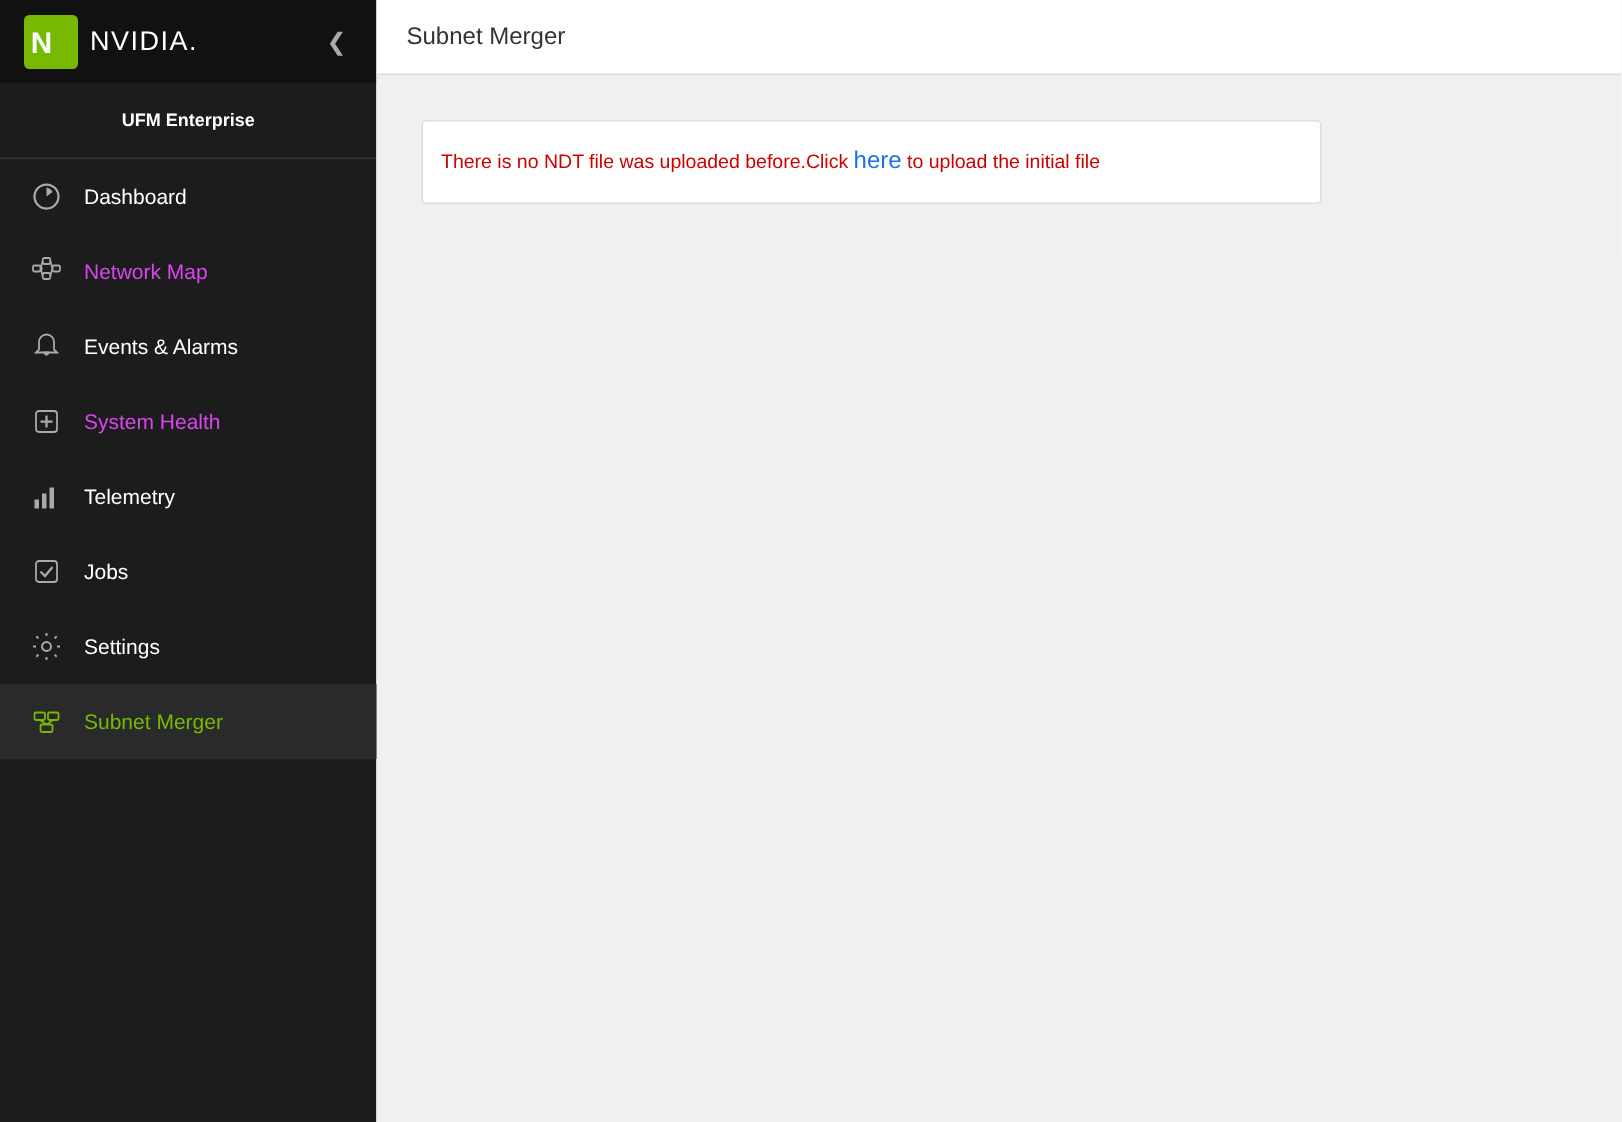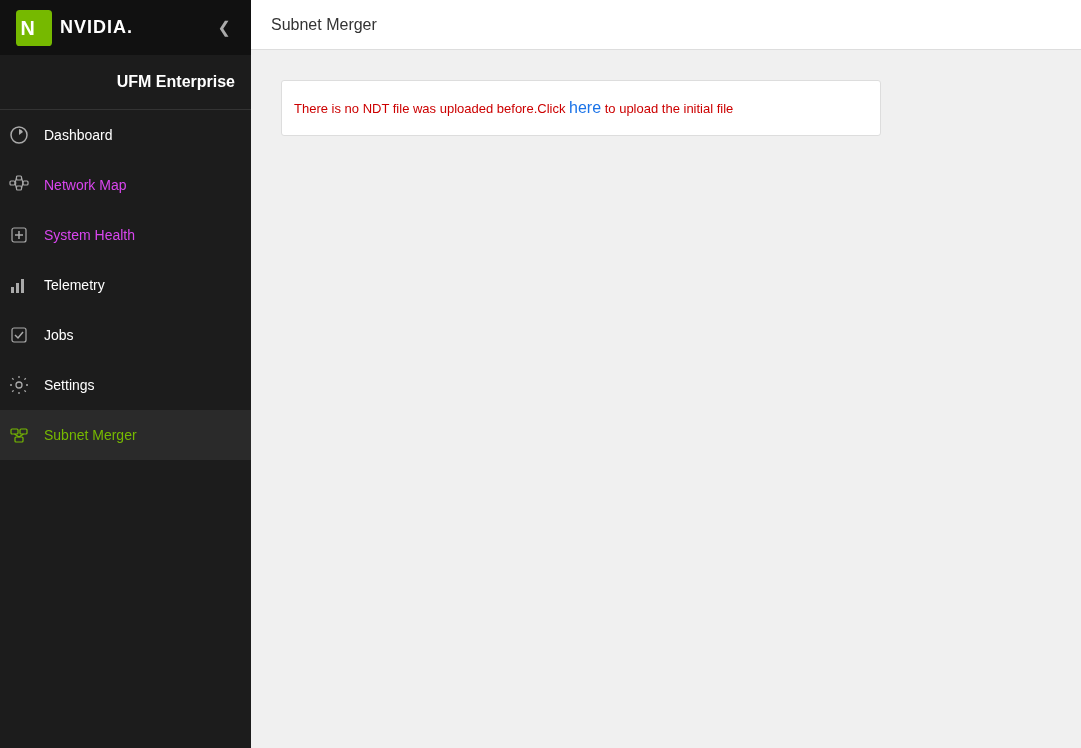--- a/index.html
+++ b/index.html
@@ -32,47 +32,47 @@
     }
 
     .nvidia-logo-icon {
       width: 36px;
       height: 36px;
     }
 
     .nvidia-logo-text {
       color: #fff;
       font-size: 18px;
-      font-weight: bold;
+      font-weight: normal;
       letter-spacing: 1px;
     }
 
     .collapse-btn {
       margin-left: auto;
       background: none;
       border: none;
       color: #aaa;
       cursor: pointer;
       font-size: 16px;
       padding: 4px;
     }
 
     #app-title {
-      text-align: right;
-      color: #fff;
-      font-size: 16px;
+      text-align: center;
+      color: #fff;
+      font-size: 12px;
       font-weight: bold;
       padding: 18px 16px;
       border-bottom: 1px solid #333;
     }
 
     .nav-item {
       display: flex;
       align-items: center;
-      padding: 14px 8px;
+      padding: 14px 20px;
       cursor: pointer;
       color: #ccc;
       font-size: 14px;
       gap: 14px;
       position: relative;
       transition: background 0.15s;
     }
 
     .nav-item.active {
       background: #2a2a2a;
@@ -199,20 +199,30 @@
         <line x1="6" y1="8" x2="7.5" y2="3" stroke="#aaa" stroke-width="1.2"></line>
         <line x1="6" y1="8" x2="7.5" y2="13" stroke="#aaa" stroke-width="1.2"></line>
         <line x1="12.5" y1="3" x2="14" y2="8" stroke="#aaa" stroke-width="1.2"></line>
         <line x1="12.5" y1="13" x2="14" y2="8" stroke="#aaa" stroke-width="1.2"></line>
       </svg>
     </div>
     <span class="nav-label">Network Map</span>
   </div>
 
 
+  <div class="nav-item">
+    <div class="nav-icon">
+      <svg width="20" height="20" viewBox="0 0 20 20" fill="none">
+        <path d="M10 2 C7 2 5 4.5 5 7 L5 12 L3 14 L17 14 L15 12 L15 7 C15 4.5 13 2 10 2 Z" stroke="#aaa" stroke-width="1.2" fill="none"></path>
+        <line x1="8.5" y1="14" x2="11.5" y2="14" stroke="#aaa" stroke-width="1.2"></line>
+        <path d="M8.5 14 Q10 17 11.5 14" stroke="#aaa" stroke-width="1.2" fill="none"></path>
+      </svg>
+    </div>
+    <span class="nav-label white">Events &amp; Alarms</span>
+  </div>
 
   <div class="nav-item">
     <div class="nav-icon">
       <svg width="20" height="20" viewBox="0 0 20 20" fill="none">
         <rect x="3" y="3" width="14" height="14" rx="2" stroke="#aaa" stroke-width="1.2" fill="none"></rect>
         <line x1="10" y1="6" x2="10" y2="14" stroke="#aaa" stroke-width="1.5"></line>
         <line x1="6" y1="10" x2="14" y2="10" stroke="#aaa" stroke-width="1.5"></line>
       </svg>
     </div>
     <span class="nav-label">System Health</span>

